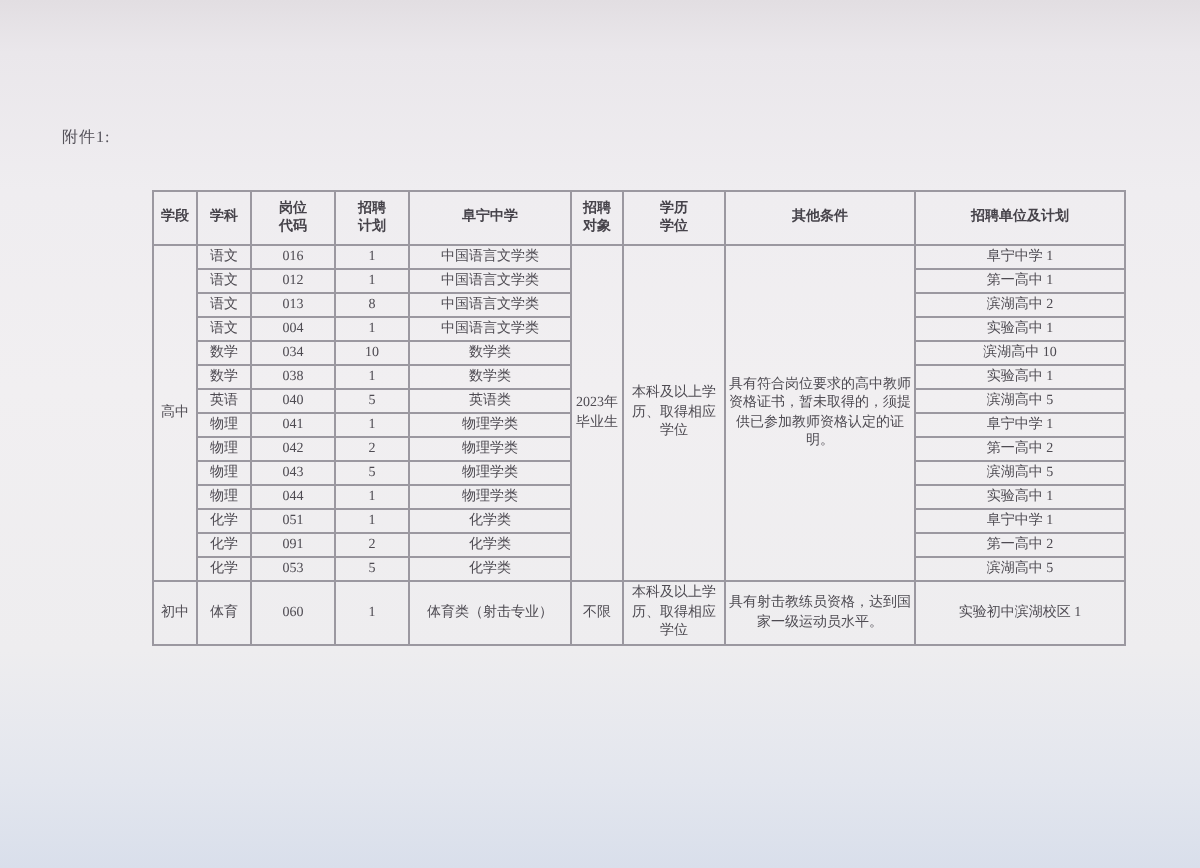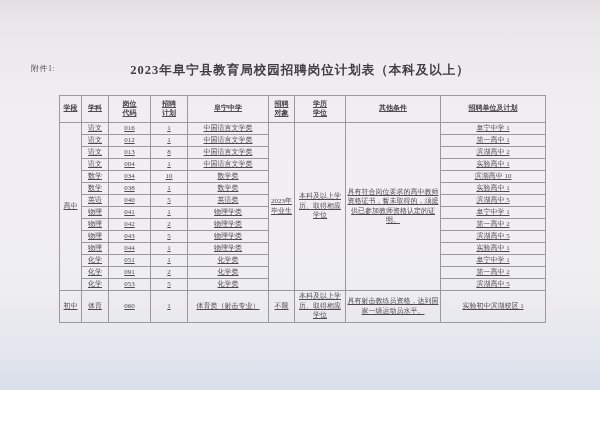--- a/index.html
+++ b/index.html
@@ -6,21 +6,21 @@
     margin: 0;
     padding: 0;
     width: 600px;
     height: 434px;
     overflow: hidden;
     font-family: "Liberation Serif", "DejaVu Serif", serif;
   }
   .page {
     position: relative;
     width: 600px;
-    height: 390px;
+    height: 434px;
     background: linear-gradient(180deg,
       #e2dee2 0%,
       #eae7eb 6%,
       #efedf0 22%,
       #f1eff1 45%,
       #eeedef 75%,
       #e3e6ee 90%,
       #d9dfeb 100%);
   }
   .attachment {
@@ -37,28 +37,27 @@
     top: 62px;
     width: 600px;
     text-align: center;
     font-size: 12.5px;
     font-weight: bold;
     color: #403d44;
     letter-spacing: 1px;
   }
   table.plan-table {
     position: absolute;
-    left: 59px;
+    left: 76px;
     top: 95px;
     width: 486px;
     border-collapse: collapse;
     table-layout: fixed;
     font-size: 7px;
     color: #4e4b52;
-    text-decoration: underline;
   }
   table.plan-table th,
   table.plan-table td {
     border: 1px solid #9b98a0;
     text-align: center;
     vertical-align: middle;
     padding: 0 1px;
     line-height: 1.35;
     overflow: hidden;
     word-break: break-all;
@@ -71,21 +70,20 @@
   }
   tr.r { height: 12px; }
   tr.r-last { height: 32px; }
   td.other-cell { text-align: left; text-align: center; }
 </style>
 </head>
 <body>
 
 <div class="page">
   <div class="attachment">附件1:</div>
-  <div class="title">2023年阜宁县教育局校园招聘岗位计划表（本科及以上）</div>
   <table class="plan-table">
     <colgroup>
       <col style="width:22px">
       <col style="width:27px">
       <col style="width:42px">
       <col style="width:37px">
       <col style="width:81px">
       <col style="width:26px">
       <col style="width:51px">
       <col style="width:95px">

